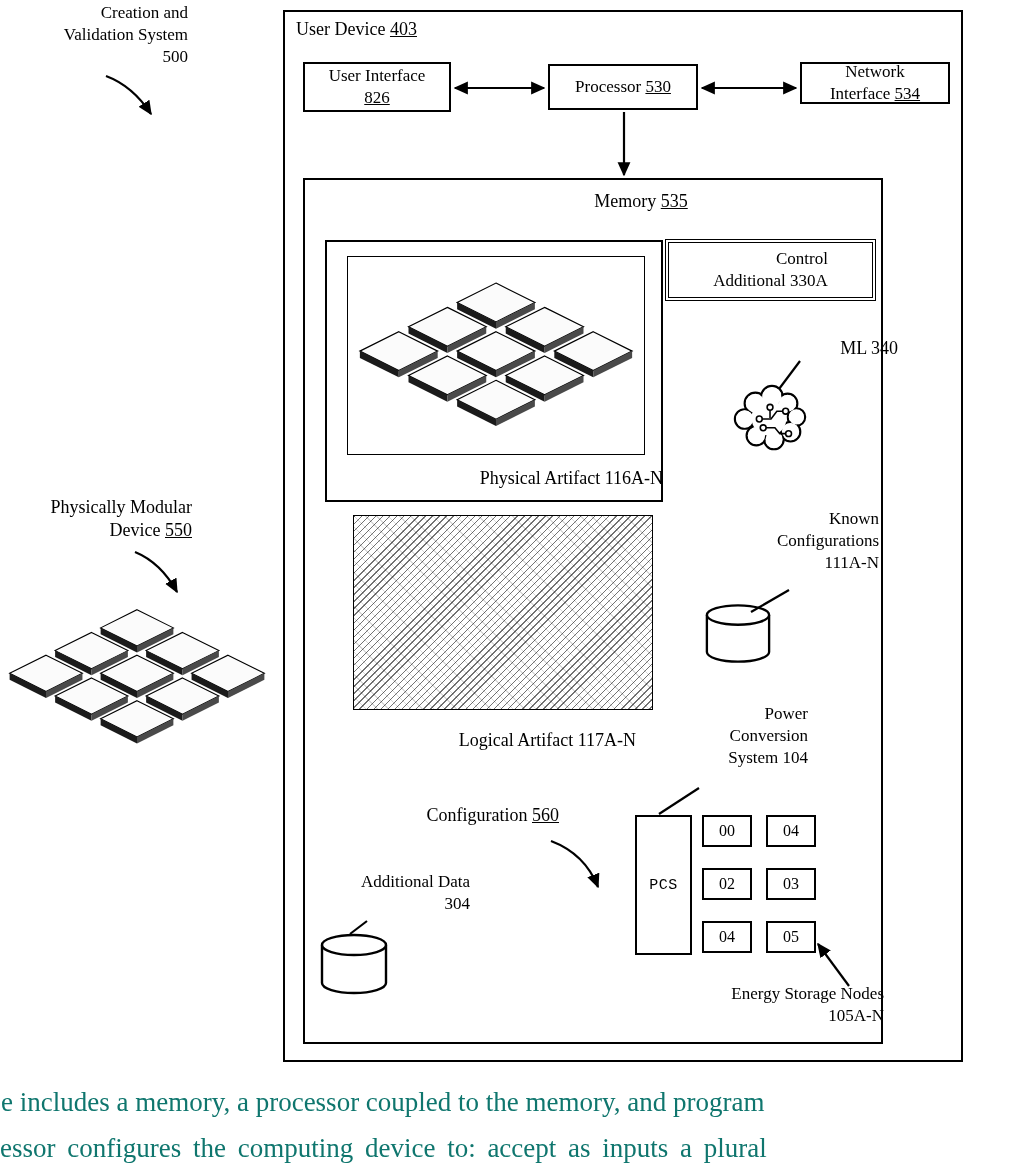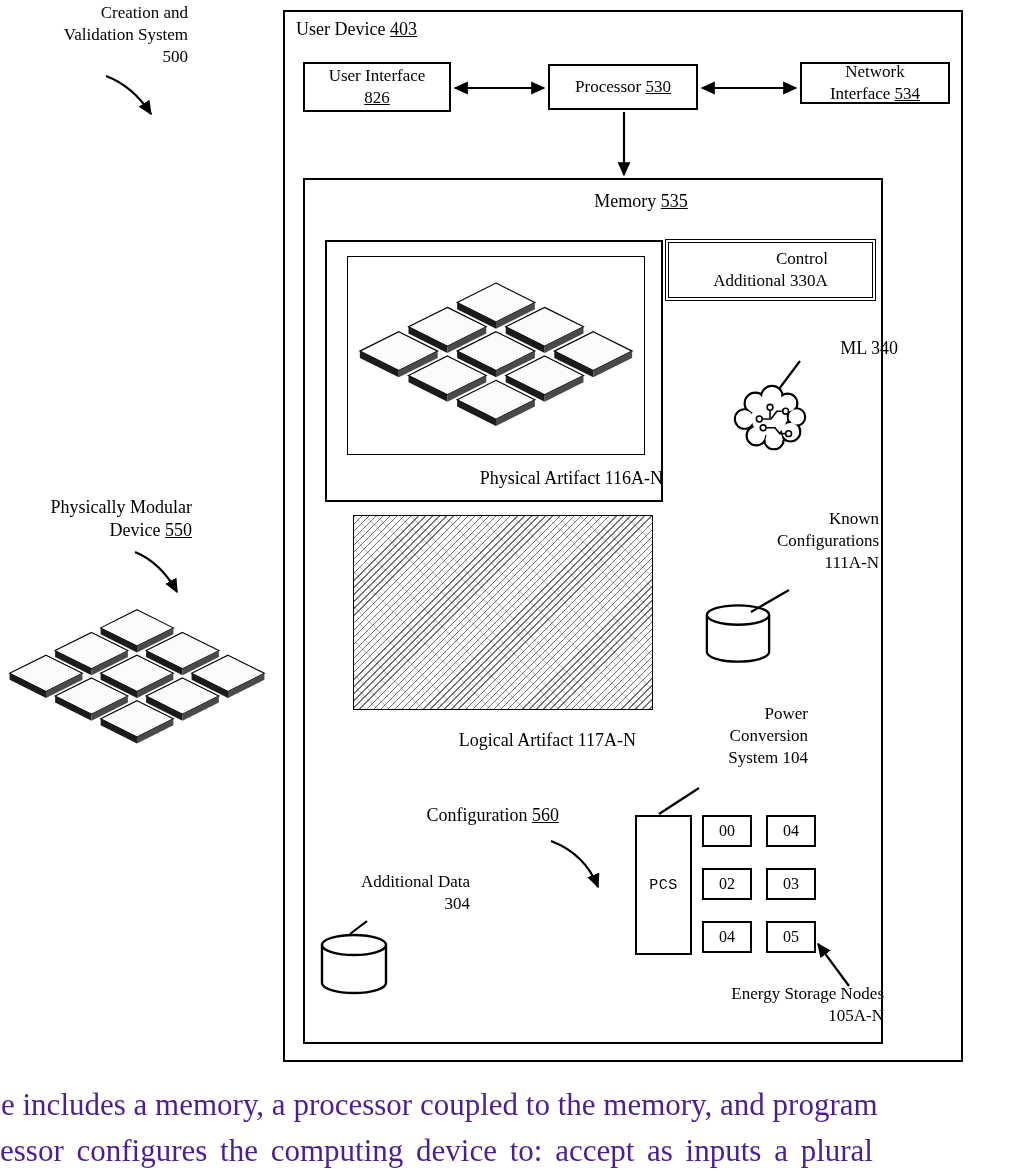--- a/index.html
+++ b/index.html
@@ -18,21 +18,21 @@
   .hatch{
     position:absolute;border:1.5px solid #000;box-sizing:border-box;background:#fff;
     background-image:
       repeating-linear-gradient(135deg,rgba(0,0,0,.55) 0 1px,rgba(255,255,255,0) 1px 5px),
       repeating-linear-gradient(45deg,rgba(0,0,0,.15) 0 1px,rgba(255,255,255,0) 1px 8px);
   }
   .node{
     position:absolute;width:50px;height:32px;border:2px solid #000;background:#fff;
     display:flex;align-items:center;justify-content:center;font-size:16px;box-sizing:border-box;
   }
-  .bodyline{position:absolute;white-space:nowrap;font-size:31px;color:#4c1d95}
+  .bodyline{position:absolute;white-space:nowrap;font-size:27px;color:#0f766e}
   .pcslabel{font-family:Liberation Mono, monospace;font-size:15px;letter-spacing:.5px}
   svg{display:block}
   #overlay{position:absolute;left:0;top:0;pointer-events:none;z-index:20}
 </style>
 </head>
 <body>
 
 <div class="lbl f17" style="left:0px;top:2px;width:188px">Creation and
 Validation System
 500</div>

